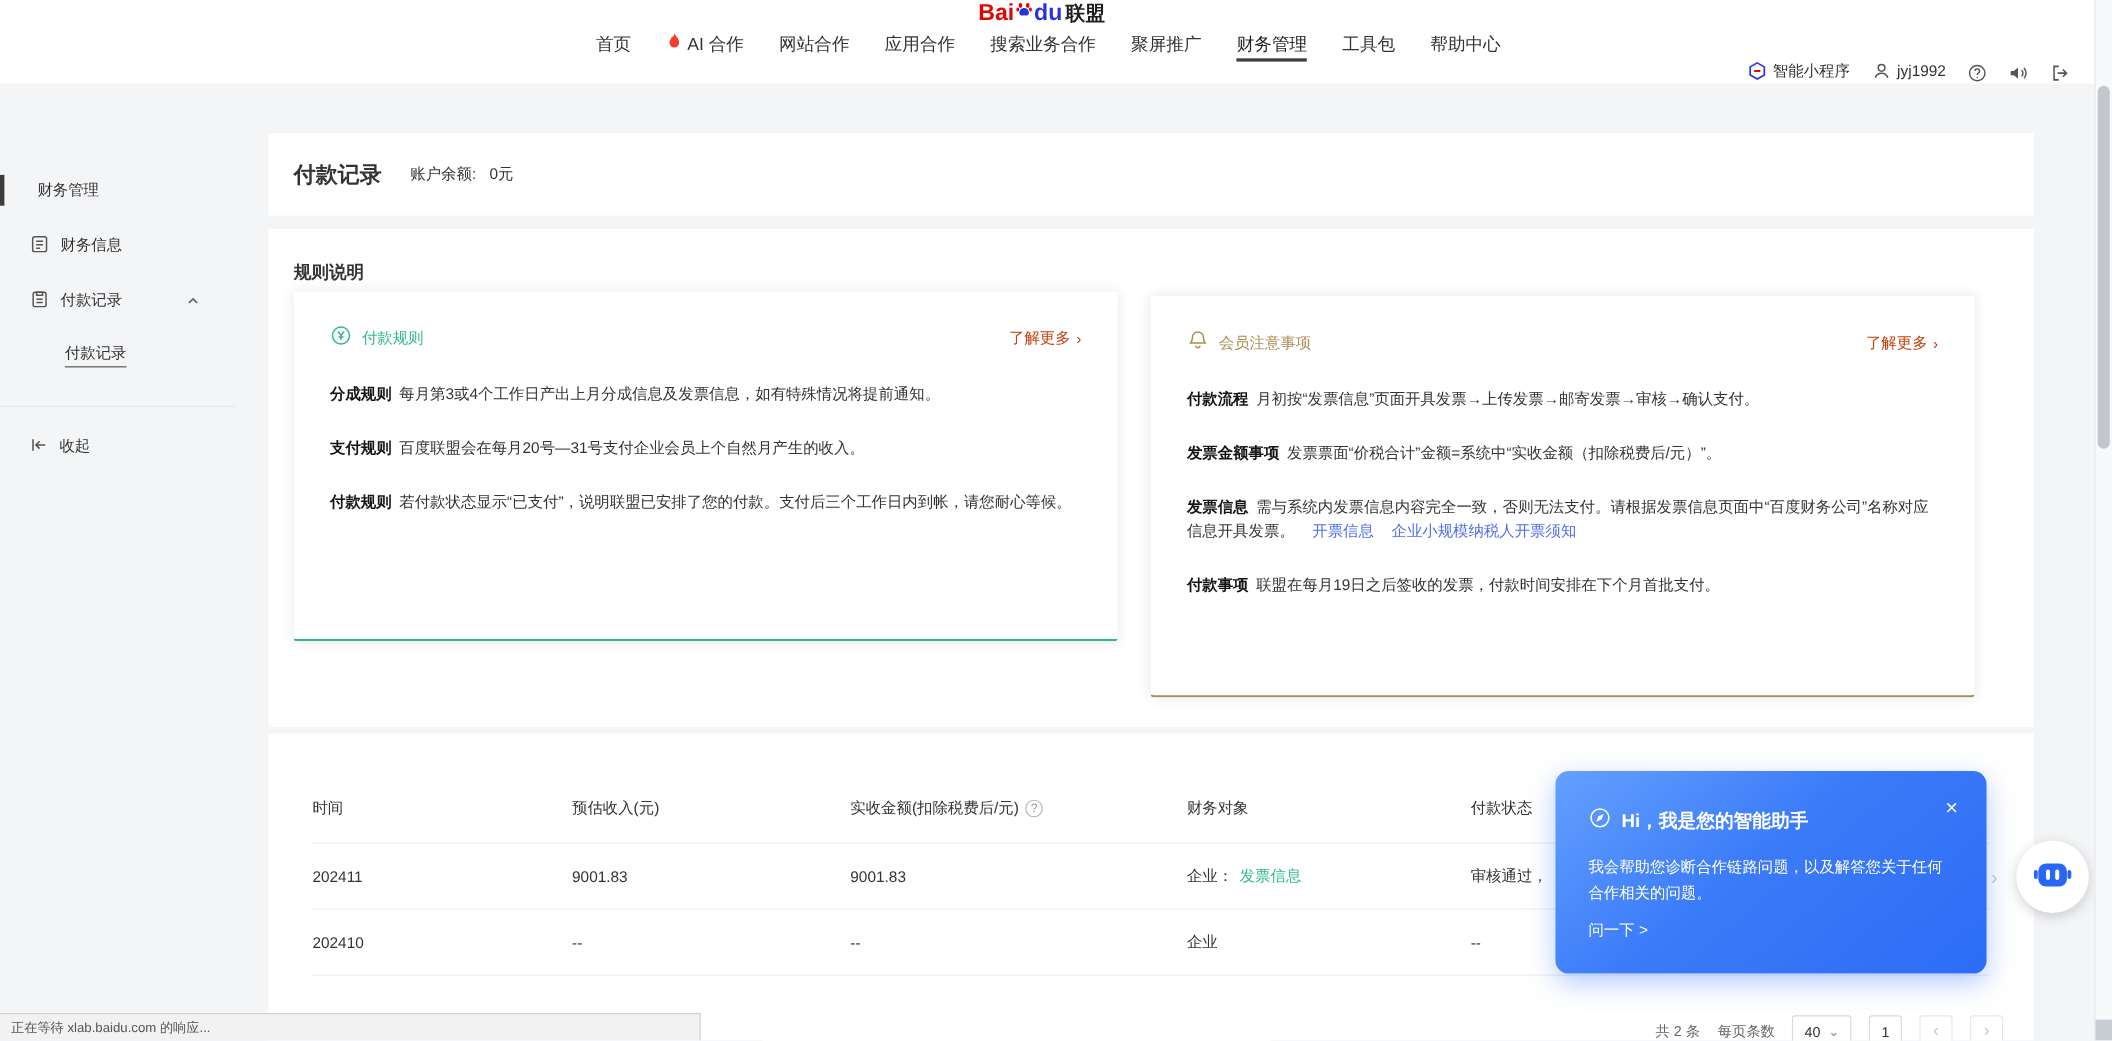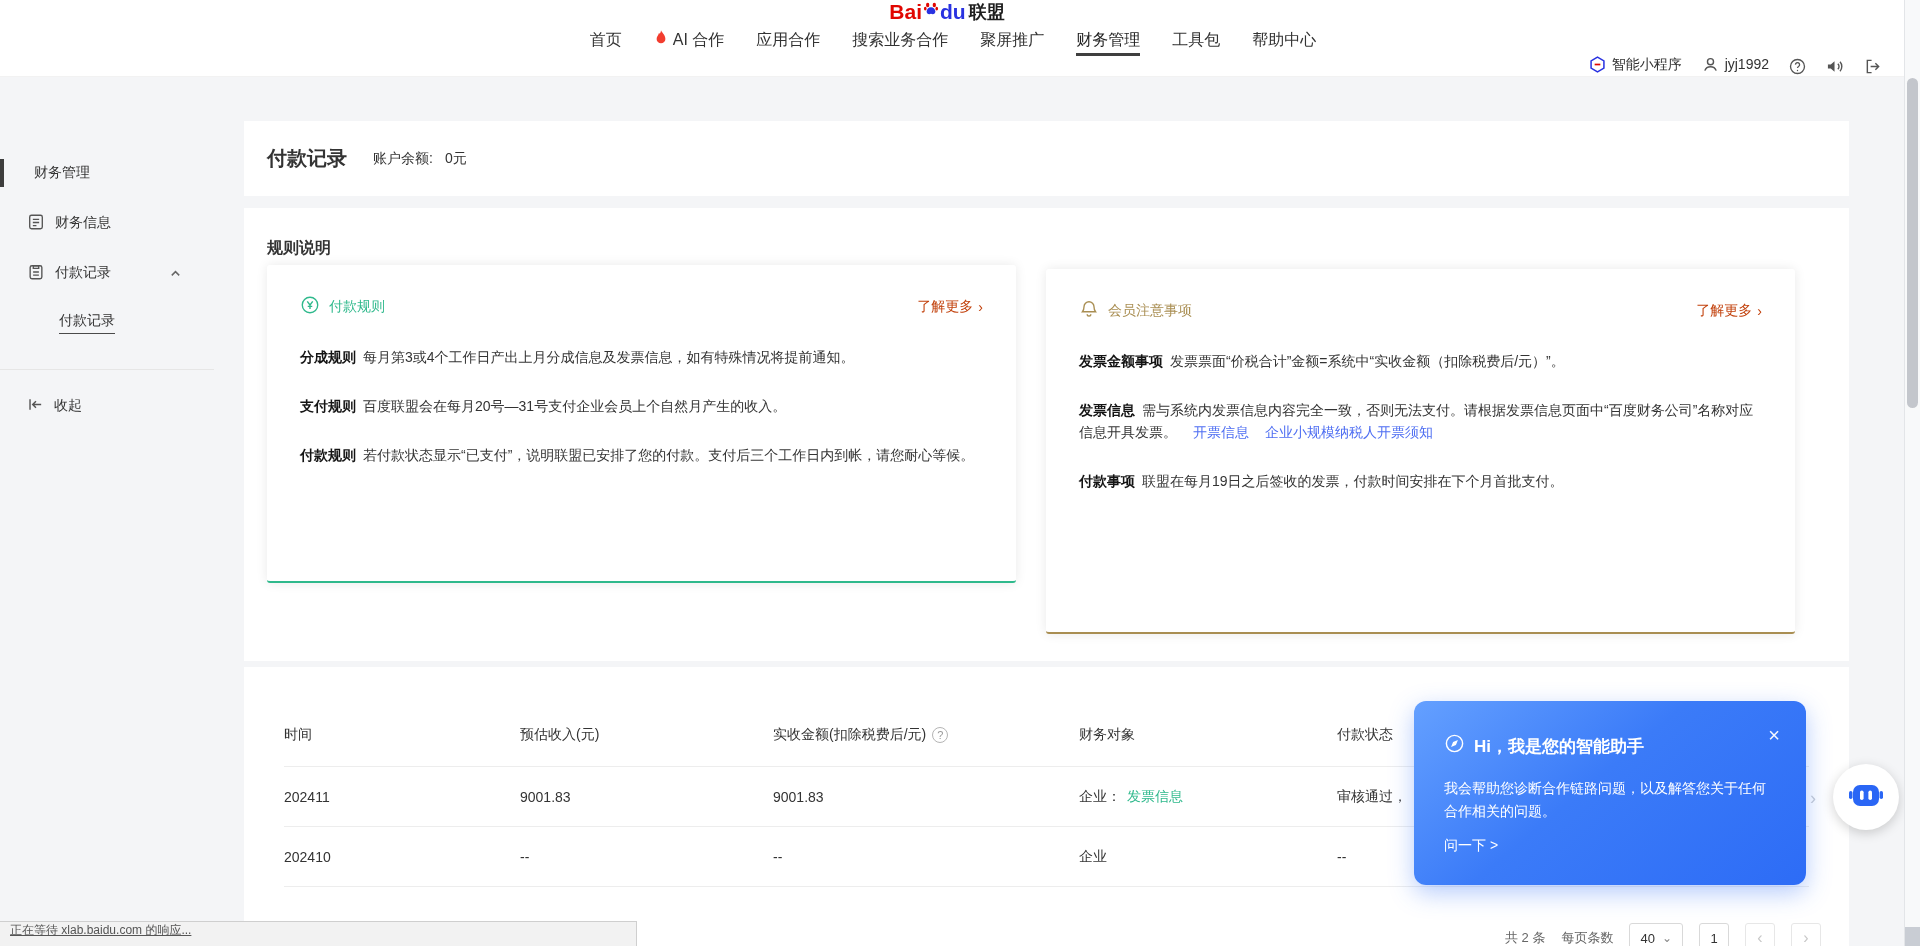--- a/index.html
+++ b/index.html
@@ -86,22 +86,22 @@
   .assistant-body{margin-top:18px;font-size:14px;line-height:23px;}
   .assistant-cta{margin-top:14px;font-size:14px;cursor:pointer;display:inline-block;}
   .assistant-tab{position:absolute;left:1804px;top:783px;width:18px;height:30px;display:flex;align-items:center;
                  justify-content:center;color:#b9c3d6;font-size:18px;z-index:31;cursor:pointer;}
   .robot-fab{position:absolute;left:1833px;top:764px;width:66px;height:66px;border-radius:50%;background:#fff;
              box-shadow:0 3px 12px rgba(0,0,0,.18);display:flex;align-items:center;justify-content:center;
              z-index:32;cursor:pointer;}
 
   
   .browser-status{position:absolute;left:0;bottom:0;width:637px;height:25px;background:#f2f2f2;
-                  border-top:1px solid #cfcfcf;border-right:1px solid #cfcfcf;display:flex;
-                  padding:0 10px;font-size:12px;color:#555;z-index:50;text-decoration:underline;}
+                  border-top:1px solid #cfcfcf;border-right:1px solid #cfcfcf;display:flex;align-items:center;
+                  padding:0 10px;font-size:12px;color:#555;z-index:50;}
 
   
   .scrollbar{position:absolute;right:0;top:0;width:16px;height:946px;background:#f8f9fa;
              border-left:1px solid #e3e5e8;z-index:60;}
   .scroll-thumb{position:absolute;left:2px;top:78px;width:11px;height:330px;border-radius:6px;background:#c3c6cc;}
   .scroll-corner{position:absolute;left:0;bottom:0;width:15px;height:19px;background:#c9cdd4;}
 </style>
 </head>
 <body>
 
@@ -124,20 +124,23 @@
     <div class="nav-item">
         <span>首页</span>
       </div>
     <div class="nav-item">
       <span><svg width="14" height="16" viewBox="0 0 16 18">
             <path d="M8 0c1 3 5 5 5 10a5 5 0 0 1-10 0c0-3 2-4 2.5-6.5C7 4.5 7.8 2 8 0z" fill="#f23d2f"></path>
           </svg></span>
       <span>AI 合作</span>
     </div>
     <div class="nav-item">
+        <span>网站合作</span>
+      </div>
+    <div class="nav-item">
         <span>应用合作</span>
       </div>
     <div class="nav-item">
         <span>搜索业务合作</span>
       </div>
     <div class="nav-item">
         <span>聚屏推广</span>
       </div>
     <div class="nav-item active">
         <span>财务管理</span>
@@ -257,20 +260,21 @@
       <span><svg width="20" height="20" viewBox="0 0 22 22" fill="none" stroke="#a98e52" stroke-width="1.5">
             <path d="M11 3a5.5 5.5 0 0 1 5.5 5.5c0 3 .8 4.4 1.7 5.5H3.8c.9-1.1 1.7-2.5 1.7-5.5A5.5 5.5 0 0 1 11 3z"></path>
             <path d="M9 16.8a2 2 0 0 0 4 0"></path>
           </svg></span>
       <span class="card-title">会员注意事项</span>
       <span class="more">
         <span>了解更多</span>
         <span>›</span>
       </span>
     </div>
+    <p class="rule"><b>付款流程</b><span>月初按“发票信息”页面开具发票→上传发票→邮寄发票→审核→确认支付。</span></p>
     <p class="rule"><b>发票金额事项</b><span>发票票面“价税合计”金额=系统中“实收金额（扣除税费后/元）”。</span></p>
     <p class="rule"><b>发票信息</b><span>需与系统内发票信息内容完全一致，否则无法支付。请根据发票信息页面中“百度财务公司”名称对应信息开具发票。</span><a class="blue-link">开票信息</a><a class="blue-link">企业小规模纳税人开票须知</a></p>
     <p class="rule"><b>付款事项</b><span>联盟在每月19日之后签收的发票，付款时间安排在下个月首批支付。</span></p>
   </div>
 </section>
 
 <section class="table-panel">
   <div class="trow head">
     <span class="cell c1">时间</span>
     <span class="cell c2">预估收入(元)</span>

